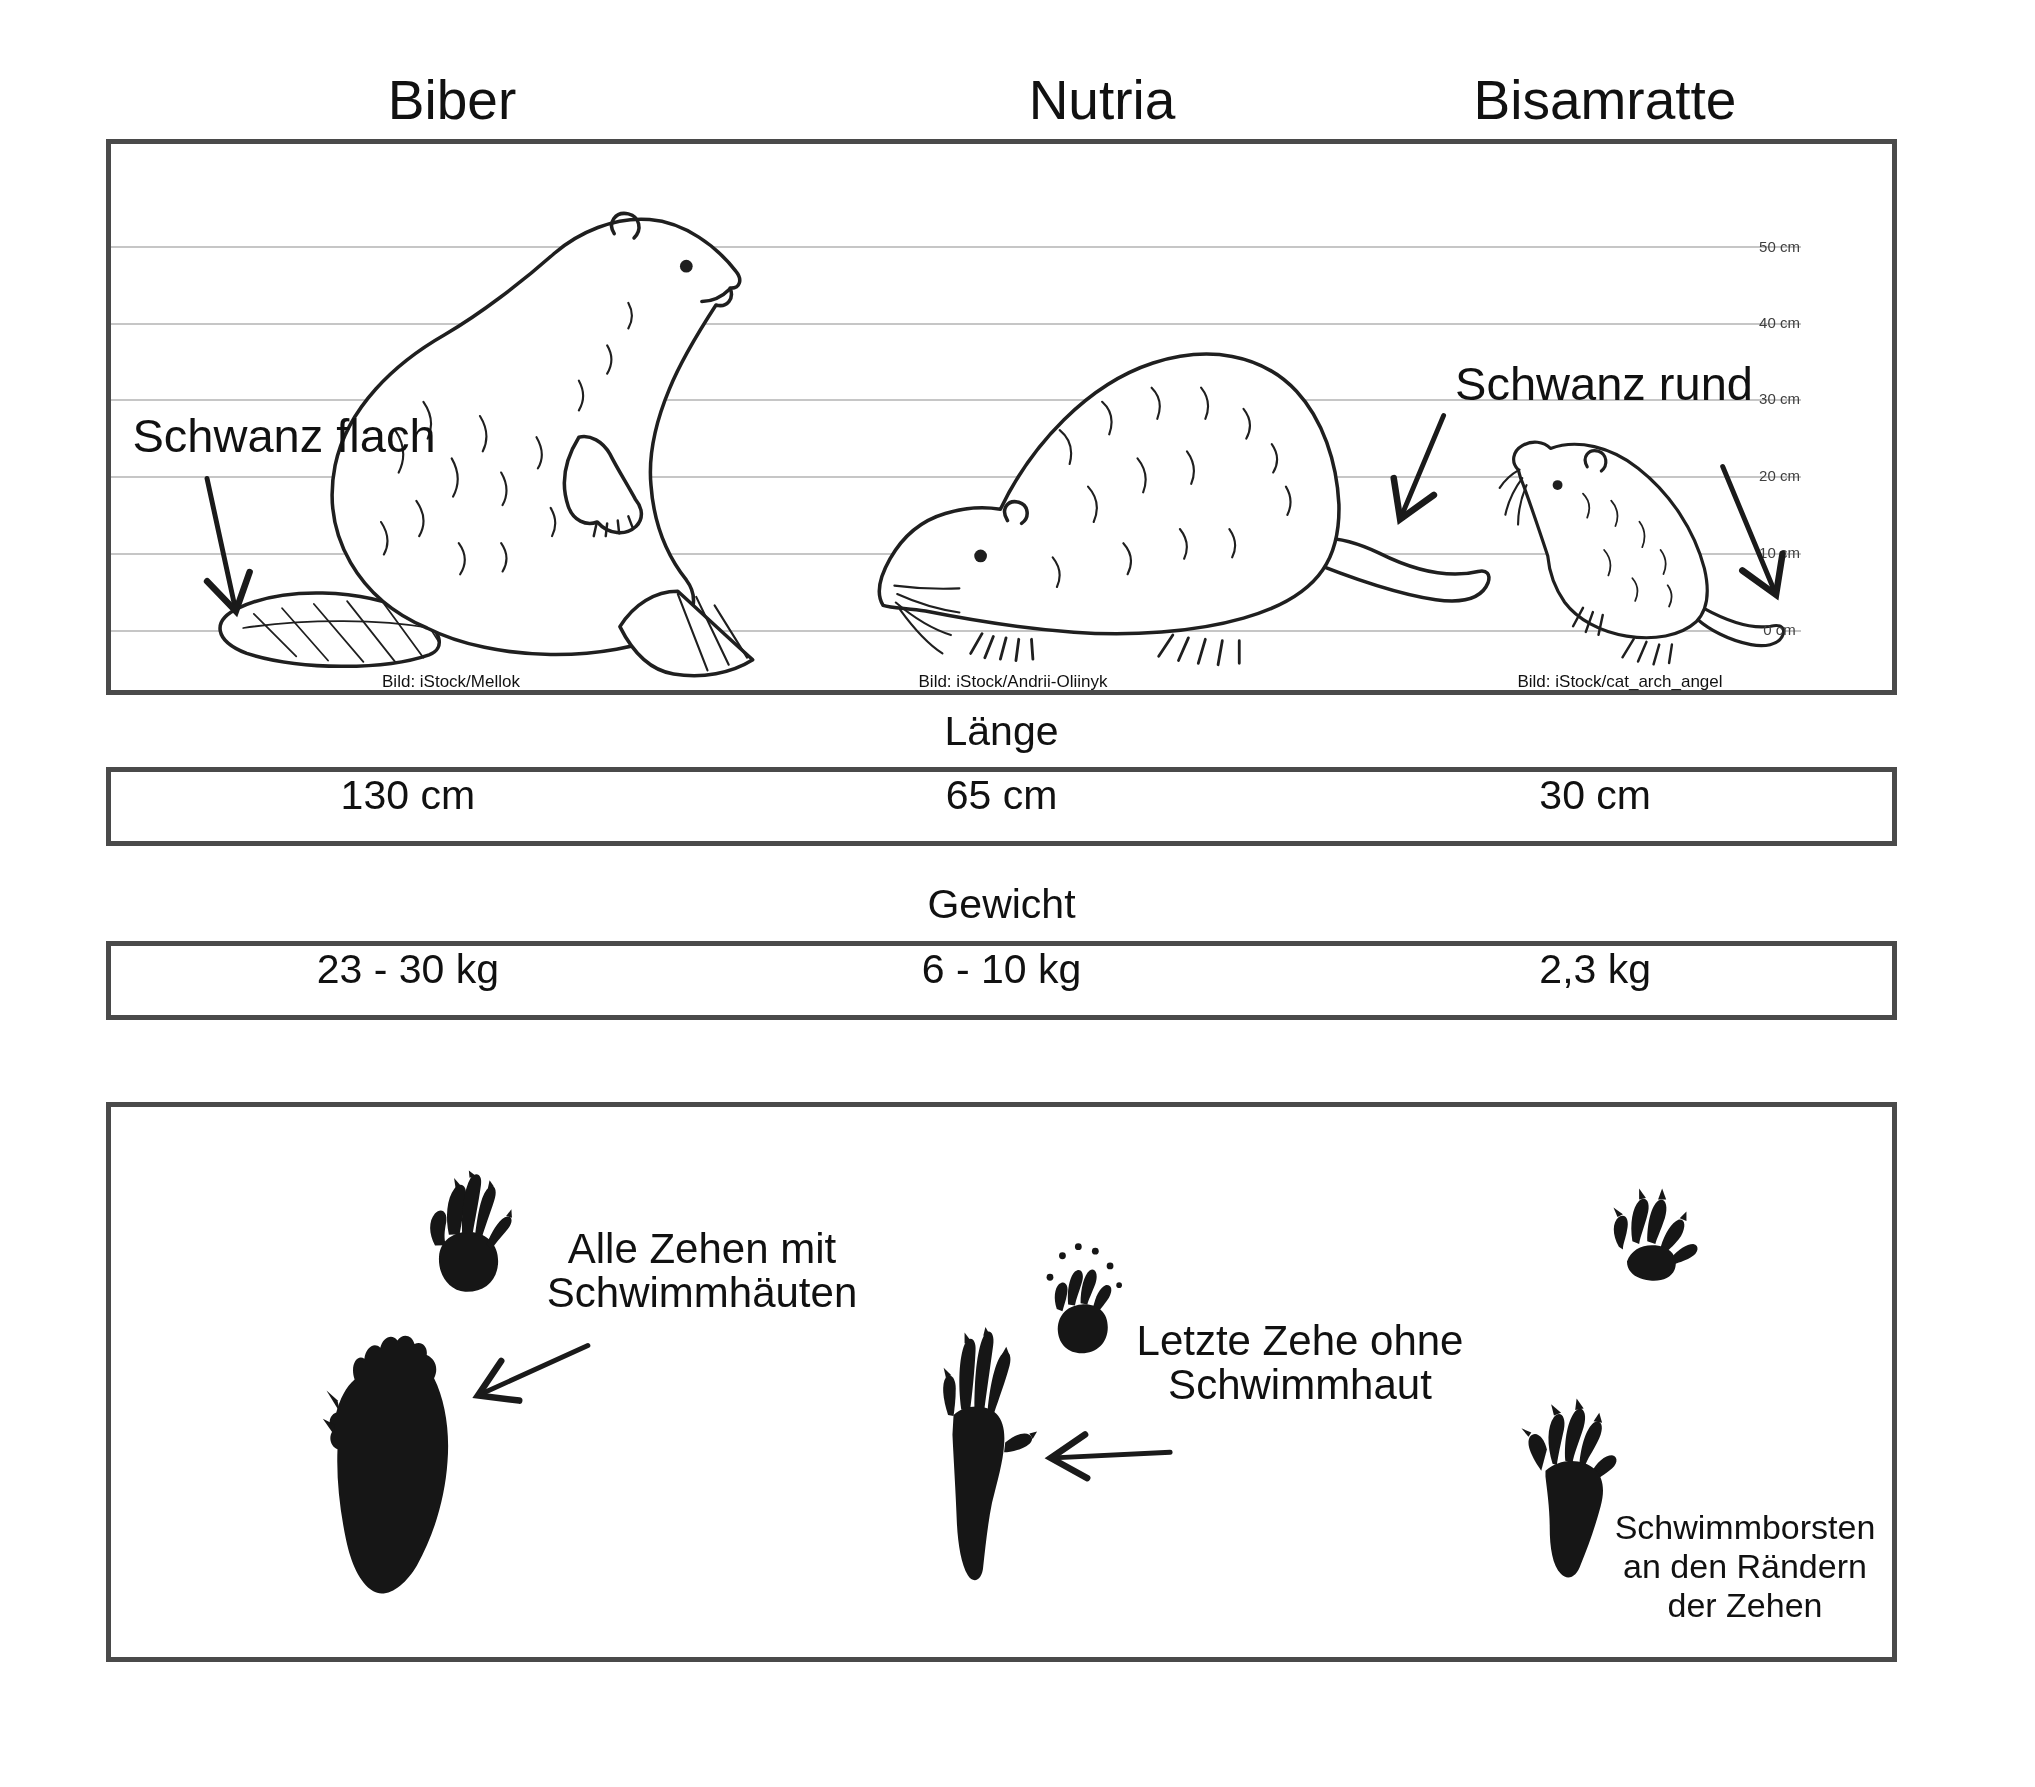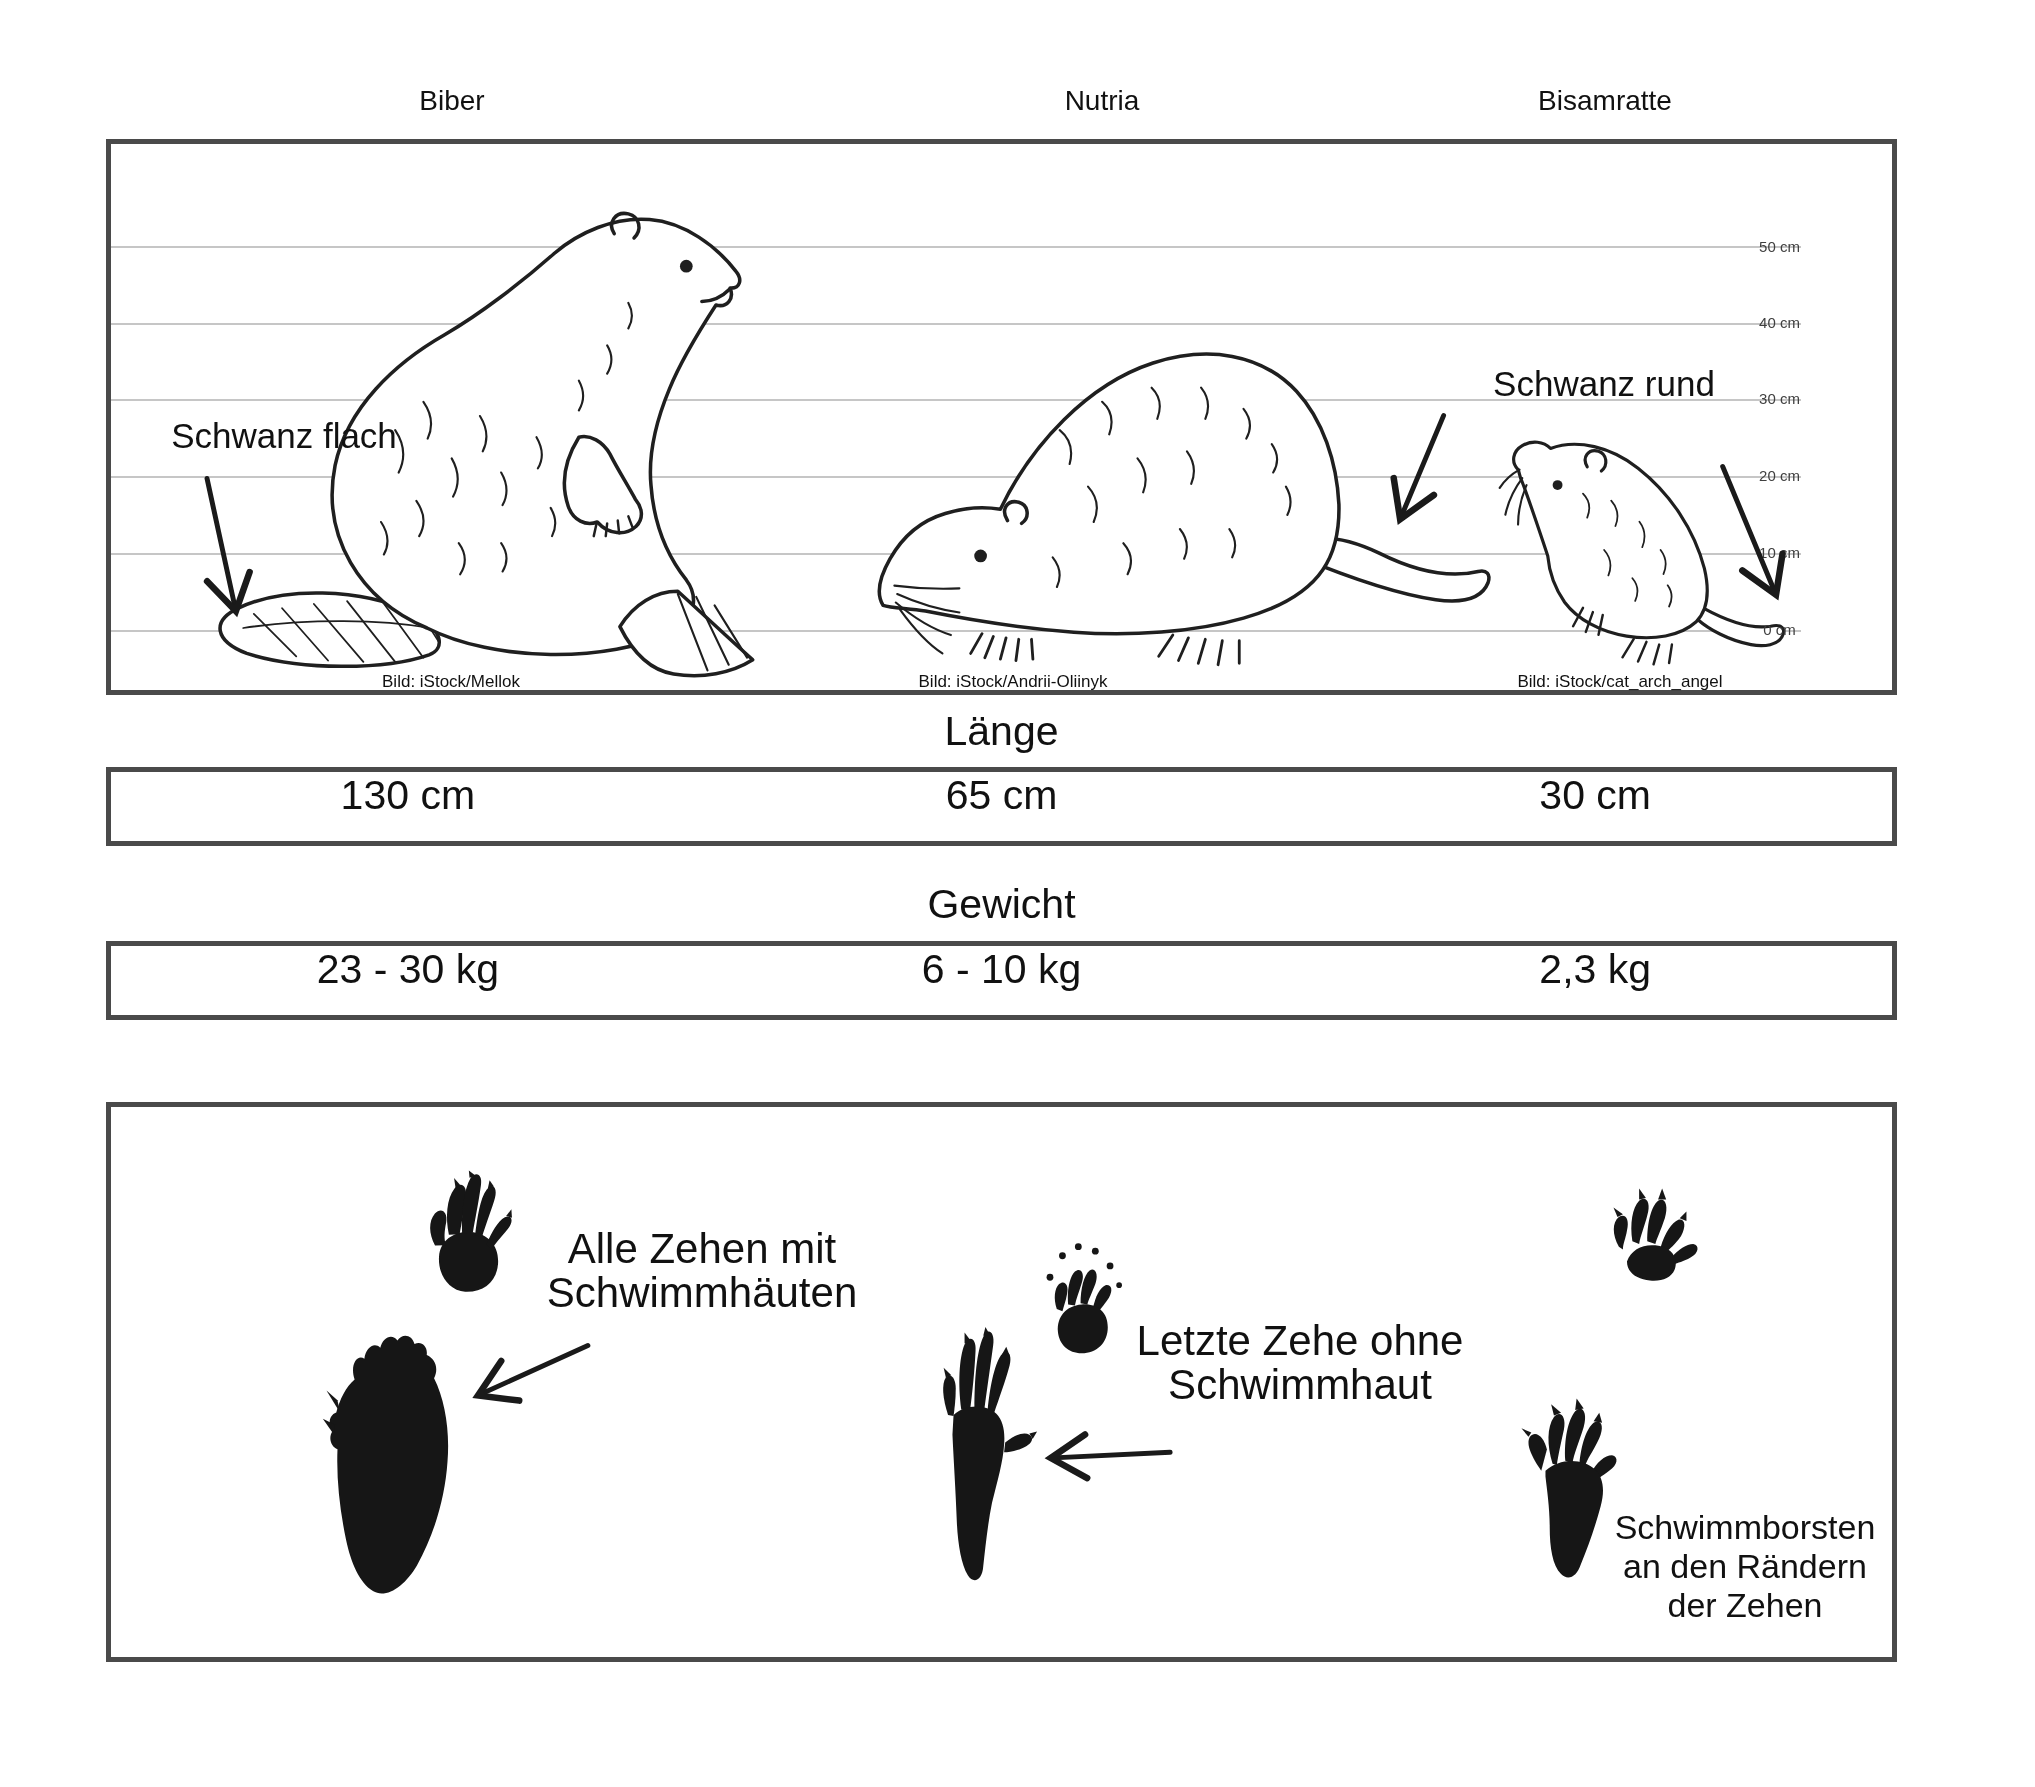--- a/index.html
+++ b/index.html
@@ -1,25 +1,25 @@
 <!DOCTYPE html>
 <html style="font-size:11.3px"><head>
 <meta charset="utf-8">
 <style>
   html,body{margin:0;padding:0;background:#ffffff;}
   .canvas{position:relative;width:2035px;height:1788px;background:#ffffff;
           font-family:"Liberation Sans","DejaVu Sans",sans-serif;color:#111;overflow:hidden;}
   .abs{position:absolute;}
   .ctr{transform:translateX(-50%);text-align:center;}
-  .col-title{top:76px;font-size:28px;line-height:49px;white-space:nowrap;}
+  .col-title{top:76px;font-size:55px;line-height:49px;white-space:nowrap;}
   .frame{border:5.7px solid #4a4a4a;box-sizing:border-box;background:#fff;}
   .size-box{left:106px;top:139px;width:1791px;height:556px;}
   .gridline{left:0;height:2.1px;background:#c6c6c6;width:1690px;}
   .scale-label{right:35px;width:155px;text-align:center;font-size:15px;line-height:25.4px;color:#3f3f3f;white-space:nowrap;}
-  .annot{font-size:35px;line-height:40px;white-space:nowrap;}
+  .annot{font-size:47px;line-height:40px;white-space:nowrap;}
   .credit{font-size:17px;line-height:27px;white-space:nowrap;}
   .tbl-heading{width:1791px;left:106px;text-align:center;font-size:41px;line-height:47px;}
   .tbl{left:106px;width:1791px;height:79px;display:flex;align-items:flex-start;}
   .tbl .cell{flex:1;text-align:center;font-size:41px;white-space:nowrap;}
   .fp-box{left:106px;top:1102px;width:1791px;height:560px;}
   .fp-label{font-size:42px;line-height:44px;white-space:nowrap;}
   .fp-label-3{font-size:34px;line-height:39px;white-space:nowrap;}
   svg{display:block;}
   .overlay{left:0;top:0;pointer-events:none;}
 </style>

